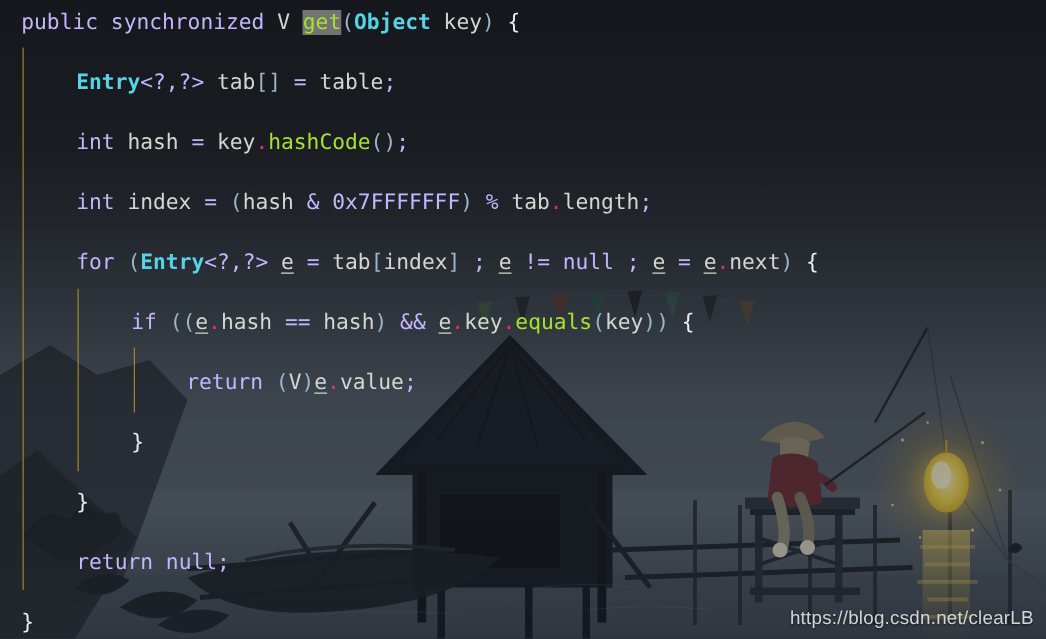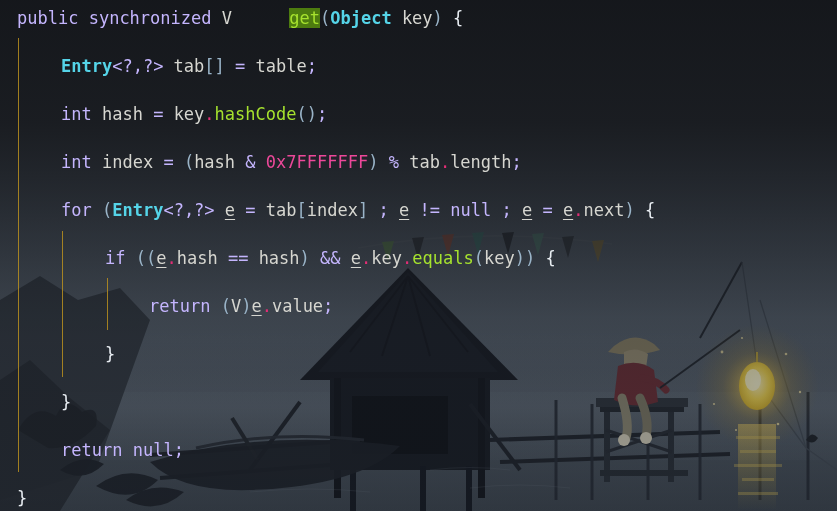--- a/index.html
+++ b/index.html
@@ -49,25 +49,25 @@
     line-height: 48px;
     width: 100%;
   }
 
   
   .kw   { color: #c4b5fd; }          
   .typ  { color: #55d4e8; font-weight: bold; }          
   .fn   { color: #a6e22e; margin-top: 46px; }          
   .var  { color: #d6d6d0; }          
   .pun  { color: #9ab4c8; }          
-  .num  { color: #ec4899; }          
+  .num  { color: #c4b5fd; }          
   .brc  { color: #e8edf2; }          
   .dot  { color: #e32d75; }
   .und  { text-decoration: underline; text-underline-offset: 3px; }
-  .sel  { background: #4d7c0f; color:#a6e22e;margin-left:47px; }
+  .sel  { background: #737373; color:#a6e22e; }
 
   
   .guide {
     position: absolute;
     width: 1px;
     background: #b98f1e;
     opacity: .85;
   }
 
   
@@ -264,14 +264,15 @@
     </svg>
   </div>
 
   <div id="veil"></div>
 
   <div id="code">
     <div id="guides"><div class="guide" style="left: 18px; top: 38px; height: 434px; background: rgb(185, 143, 30);"></div><div class="guide" style="left: 62px; top: 231px; height: 146px; background: rgb(185, 143, 30);"></div><div class="guide" style="left: 107px; top: 278px; height: 52px; background: rgb(185, 143, 30);"></div></div>
     <div id="lines"><div class="line" style="top: -6px; padding-left: 17px;"><span class="kw">public</span><span class="var"> </span><span class="kw">synchronized</span><span class="var"> </span><span class="var">V</span><span class="var"> </span><span class="sel">get</span><span class="pun">(</span><span class="typ">Object</span><span class="var"> key</span><span class="pun">)</span><span class="var"> </span><span class="brc">{</span></div><div class="line" style="top: 42px; padding-left: 61px;"><span class="typ">Entry</span><span class="kw">&lt;?,?&gt;</span><span class="var"> tab</span><span class="pun">[]</span><span class="var"> </span><span class="kw">=</span><span class="var"> table</span><span class="kw">;</span></div><div class="line" style="top: 90px; padding-left: 61px;"><span class="kw">int</span><span class="var"> hash </span><span class="kw">=</span><span class="var"> key</span><span class="dot">.</span><span class="fn">hashCode</span><span class="pun">()</span><span class="kw">;</span></div><div class="line" style="top: 138px; padding-left: 61px;"><span class="kw">int</span><span class="var"> index </span><span class="kw">=</span><span class="var"> </span><span class="pun">(</span><span class="var">hash </span><span class="kw">&amp;</span><span class="var"> </span><span class="num">0x7FFFFFFF</span><span class="pun">)</span><span class="var"> </span><span class="kw">%</span><span class="var"> tab</span><span class="dot">.</span><span class="var">length</span><span class="kw">;</span></div><div class="line" style="top: 186px; padding-left: 61px;"><span class="kw">for</span><span class="var"> </span><span class="pun">(</span><span class="typ">Entry</span><span class="kw">&lt;?,?&gt;</span><span class="var"> </span><span class="var und">e</span><span class="var"> </span><span class="kw">=</span><span class="var"> tab</span><span class="pun">[</span><span class="var">index</span><span class="pun">]</span><span class="var"> </span><span class="kw">;</span><span class="var"> </span><span class="var und">e</span><span class="var"> </span><span class="kw">!=</span><span class="var"> </span><span class="kw">null</span><span class="var"> </span><span class="kw">;</span><span class="var"> </span><span class="var und">e</span><span class="var"> </span><span class="kw">=</span><span class="var"> </span><span class="var und">e</span><span class="dot">.</span><span class="var">next</span><span class="pun">)</span><span class="var"> </span><span class="brc">{</span></div><div class="line" style="top: 234px; padding-left: 105px;"><span class="kw">if</span><span class="var"> </span><span class="pun">((</span><span class="var und">e</span><span class="dot">.</span><span class="var">hash </span><span class="kw">==</span><span class="var"> hash</span><span class="pun">)</span><span class="var"> </span><span class="kw">&amp;&amp;</span><span class="var"> </span><span class="var und">e</span><span class="dot">.</span><span class="var">key</span><span class="dot">.</span><span class="fn">equals</span><span class="pun">(</span><span class="var">key</span><span class="pun">))</span><span class="var"> </span><span class="brc">{</span></div><div class="line" style="top: 282px; padding-left: 149px;"><span class="kw">return</span><span class="var"> </span><span class="pun">(</span><span class="var">V</span><span class="pun">)</span><span class="var und">e</span><span class="dot">.</span><span class="var">value</span><span class="kw">;</span></div><div class="line" style="top: 330px; padding-left: 105px;"><span class="brc">}</span></div><div class="line" style="top: 378px; padding-left: 61px;"><span class="brc">}</span></div><div class="line" style="top: 426px; padding-left: 61px;"><span class="kw">return</span><span class="var"> </span><span class="kw">null</span><span class="kw">;</span></div><div class="line" style="top: 474px; padding-left: 17px;"><span class="brc">}</span></div></div>
   </div>
 
+  <div id="watermark">https://blog.csdn.net/clearLB</div>
 
 </div>
 
 </body></html>

